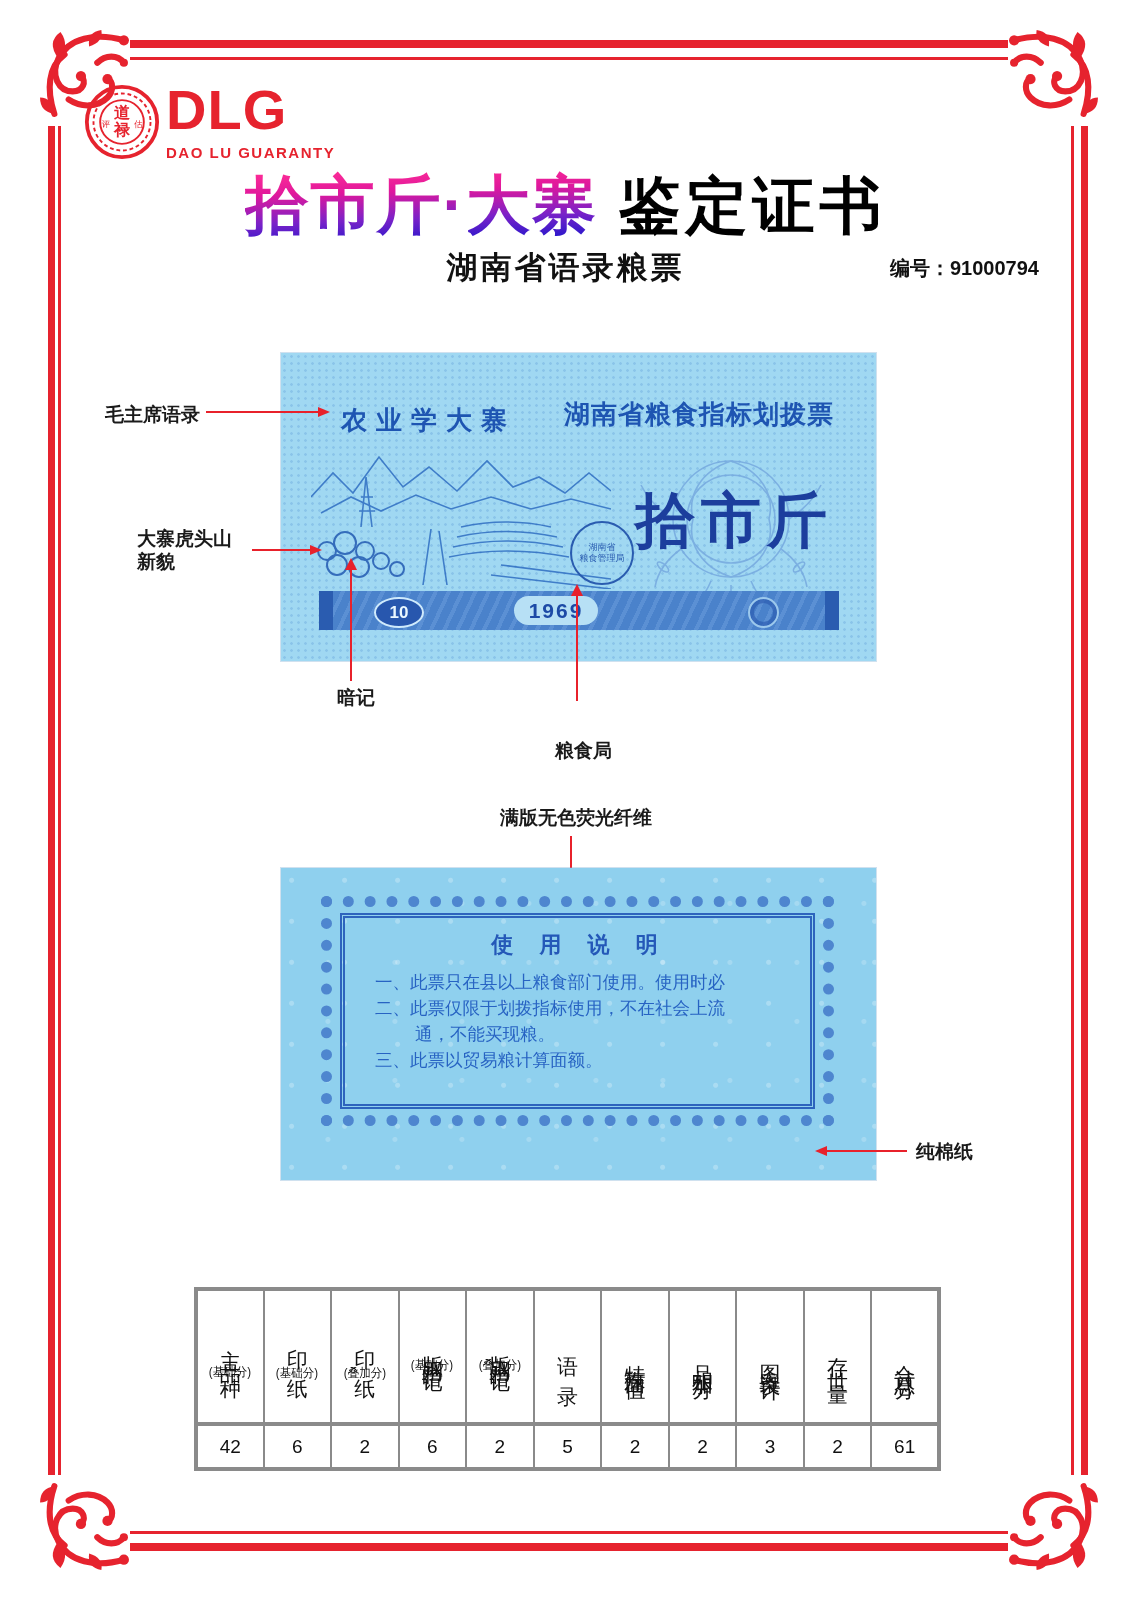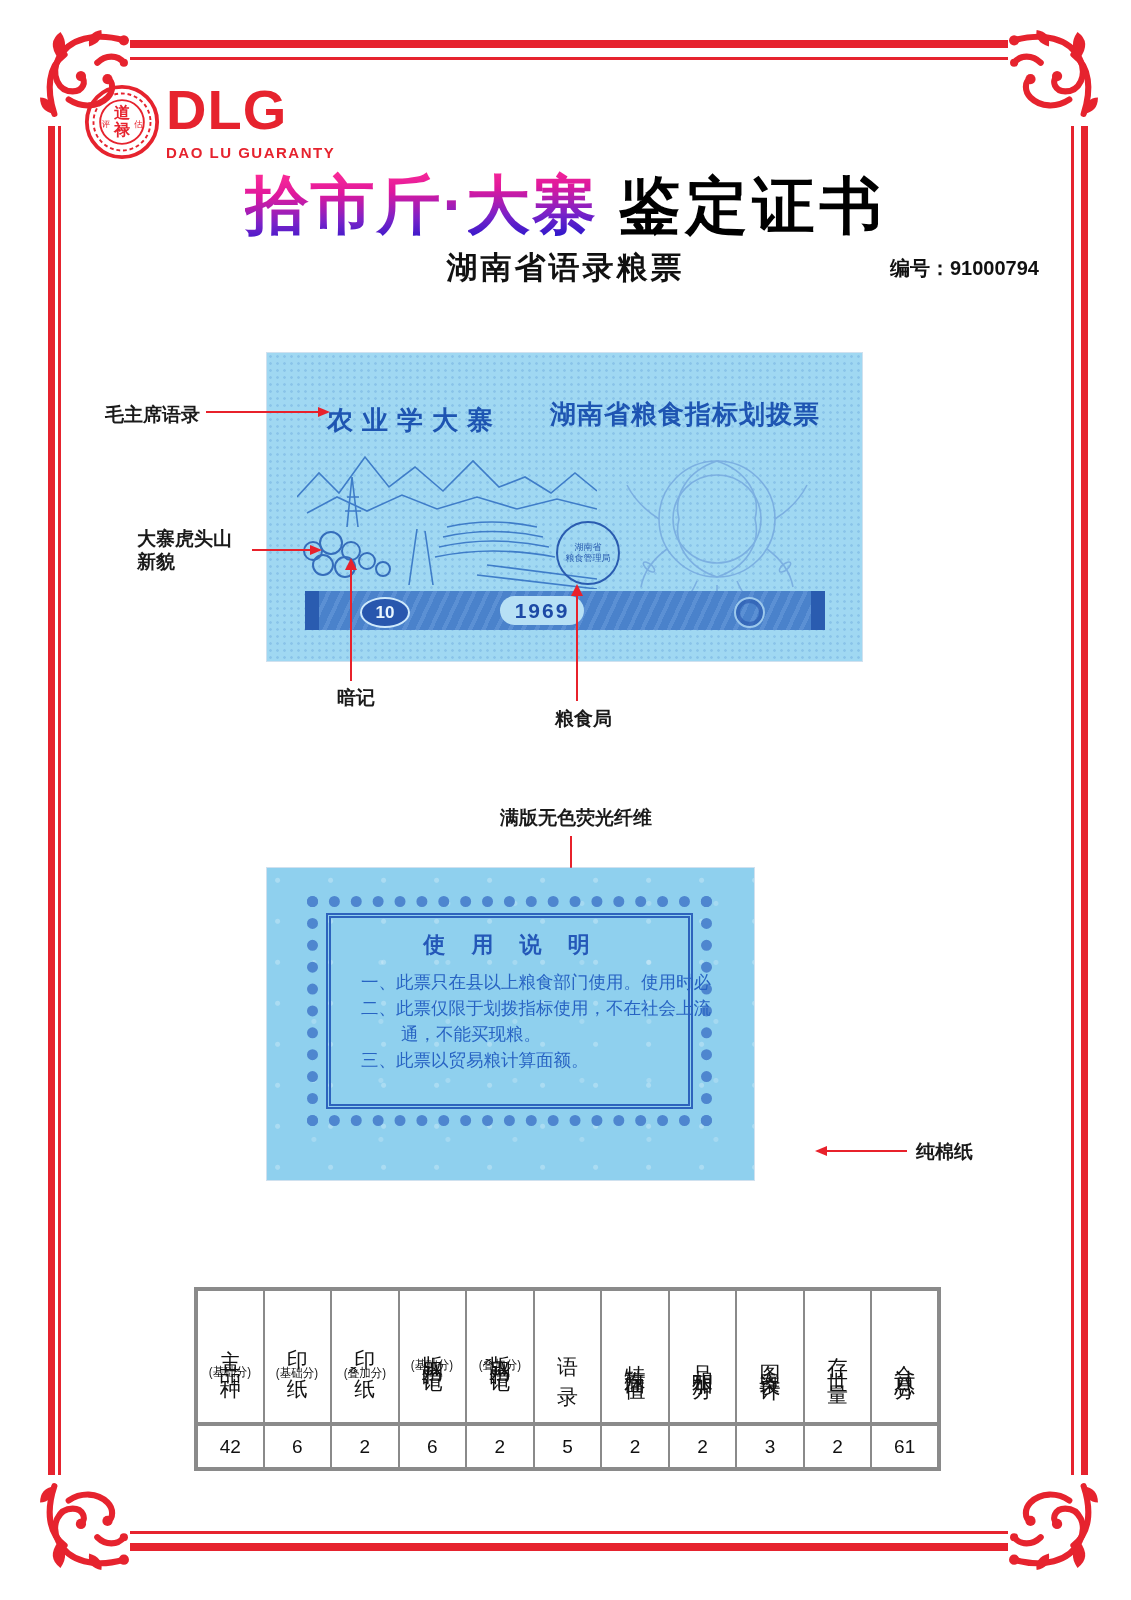--- a/index.html
+++ b/index.html
@@ -44,21 +44,21 @@
   .anno { position:absolute; font-size:19px; color:#1a1a1a; font-weight:600; line-height:23px; white-space:nowrap; }
   .aline-h { position:absolute; height:2px; background:#e8212b; }
   .aline-v { position:absolute; width:2px; background:#e8212b; }
   .ahead { position:absolute; width:0; height:0; border-style:solid; }
   .ahead.right { border-width:5px 0 5px 12px; border-color:transparent transparent transparent #e8212b; }
   .ahead.left  { border-width:5px 12px 5px 0; border-color:transparent #e8212b transparent transparent; }
   .ahead.up    { border-width:0 6px 12px 6px; border-color:transparent transparent #e8212b transparent; }
   .ahead.down  { border-width:12px 6px 0 6px; border-color:#e8212b transparent transparent transparent; }
 
   
-  .photo { position:absolute; box-shadow:0 0 0 1px rgba(120,170,210,.35); }
+  .photo { position:absolute; box-shadow:0 0 0 1px rgba(120,170,210,.35);margin-left:14px; }
   #front-img { left:267px; top:353px; width:595px; height:308px; background:#a0d8f2; }
   #front-img::before {
     content:""; position:absolute; inset:0;
     background-image:radial-gradient(circle,rgba(52,118,196,.20) 1px,transparent 1.6px);
     background-size:7px 7px;
   }
   .fc-slogan { position:absolute; left:60px; top:50px; font-size:26px; font-weight:bold; color:#1e55b2; letter-spacing:9px; }
   .fc-name   { position:absolute; left:283px; top:44px; font-size:26px; font-weight:bold; color:#1e55b2; letter-spacing:1px; }
   .fc-denom  { position:absolute; left:354px; top:128px; font-size:60px; font-weight:bold; color:#1c3e9d; letter-spacing:6px; }
   .fc-seal   { position:absolute; left:289px; top:168px; width:60px; height:60px; border:2px solid #2a5cb0;
@@ -75,21 +75,21 @@
   .fc-value { position:absolute; left:55px; top:6px; width:46px; height:27px; background:#2857ae; border:2px solid #cfeafc;
               border-radius:50%; color:#eaf7ff; font-size:17px; font-weight:bold;
               display:flex; align-items:center; justify-content:center; }
   .fc-year  { position:absolute; left:195px; top:5px; width:84px; height:29px; background:#b7e0f5; border-radius:15px;
               color:#1d4aa6; font-weight:bold; font-size:21px; letter-spacing:2px;
               display:flex; align-items:center; justify-content:center; }
   .fc-emblem{ position:absolute; right:60px; top:6px; width:27px; height:27px; border:2px solid #9cc8ec;
               border-radius:50%; box-shadow:inset 0 0 0 4px rgba(40,87,174,.6); }
 
   
-  #back-img { left:267px; top:868px; width:487px; height:312px; background:#8fd0ee; }
+  #back-img { left:267px; top:868px; width:595px; height:312px; background:#8fd0ee; }
   #back-img::before {
     content:""; position:absolute; inset:0;
     background-image:radial-gradient(circle at 20% 30%,rgba(255,255,255,.25) 0 2px,transparent 3px),
                      radial-gradient(circle at 70% 60%,rgba(255,255,255,.2) 0 2px,transparent 3px);
     background-size:53px 41px, 67px 59px;
   }
   .lace { position:absolute; left:40px; top:28px; right:42px; bottom:54px; border:11px dotted #4e86cf; }
   .notice-box { position:absolute; left:59px; top:45px; right:61px; bottom:71px; border:5px double #2d63bd;
                 padding:8px 26px 0 30px; color:#2763c3; }
   .notice-title { text-align:center; font-size:22px; font-weight:bold; letter-spacing:10px; color:#2458b8; margin:4px 0 9px; }
@@ -252,20 +252,21 @@
         <circle cx="120" cy="74" r="44"></circle>
         <path d="M120,16 C150,26 164,50 158,74 C164,98 150,122 120,132 C90,122 76,98 82,74 C76,50 90,26 120,16 Z"></path>
         <path d="M62,74 Q40,60 30,40 M178,74 Q200,60 210,40 M70,104 Q48,120 44,142 M170,104 Q192,120 196,142"></path>
         <path d="M100,136 Q90,160 70,168 M140,136 Q150,160 170,168 M120,140 L120,170"></path>
         <ellipse cx="52" cy="122" rx="7" ry="3" transform="rotate(40 52 122)"></ellipse>
         <ellipse cx="188" cy="122" rx="7" ry="3" transform="rotate(-40 188 122)"></ellipse>
       </g>
     </svg>
     <div class="fc-slogan">农业学大寨</div>
     <div class="fc-name">湖南省粮食指标划拨票</div>
+    <div class="fc-denom">拾市斤</div>
     <div class="fc-seal">
       <span>湖南省</span>
       <span>粮食管理局</span>
     </div>
     <div class="fc-band">
       <div class="fc-value">10</div>
       <div class="fc-year">1969</div>
       <div class="fc-emblem"></div>
     </div>
   </div>
@@ -280,21 +281,21 @@
   </div>
   <div class="aline-h" style="left:252px; top:549px; width:58px;"></div>
   <div class="ahead right" style="left:310px; top:545px;"></div>
 
   <div class="ahead up" style="left:345px; top:558px;"></div>
   <div class="aline-v" style="left:350px; top:569px; height:112px;"></div>
   <div class="anno" style="left:337px; top:686px;">暗记</div>
 
   <div class="ahead up" style="left:571px; top:584px;"></div>
   <div class="aline-v" style="left:576px; top:595px; height:106px;"></div>
-  <div class="anno" style="left:555px; top:707px;">粮食局</div>
+  <div class="anno" style="left:555px; top:739px;">粮食局</div>
 
   <div class="anno" style="left:500px; top:806px;">满版无色荧光纤维</div>
   <div class="aline-v" style="left:570px; top:836px; height:36px;"></div>
   <div class="ahead down" style="left:565px; top:871px;"></div>
 
   <div id="back-img" class="photo">
     <div class="lace"></div>
     <div class="notice-box">
       <div class="notice-title">使 用 说 明</div>
       <div class="notice-line">一、此票只在县以上粮食部门使用。使用时必</div>

